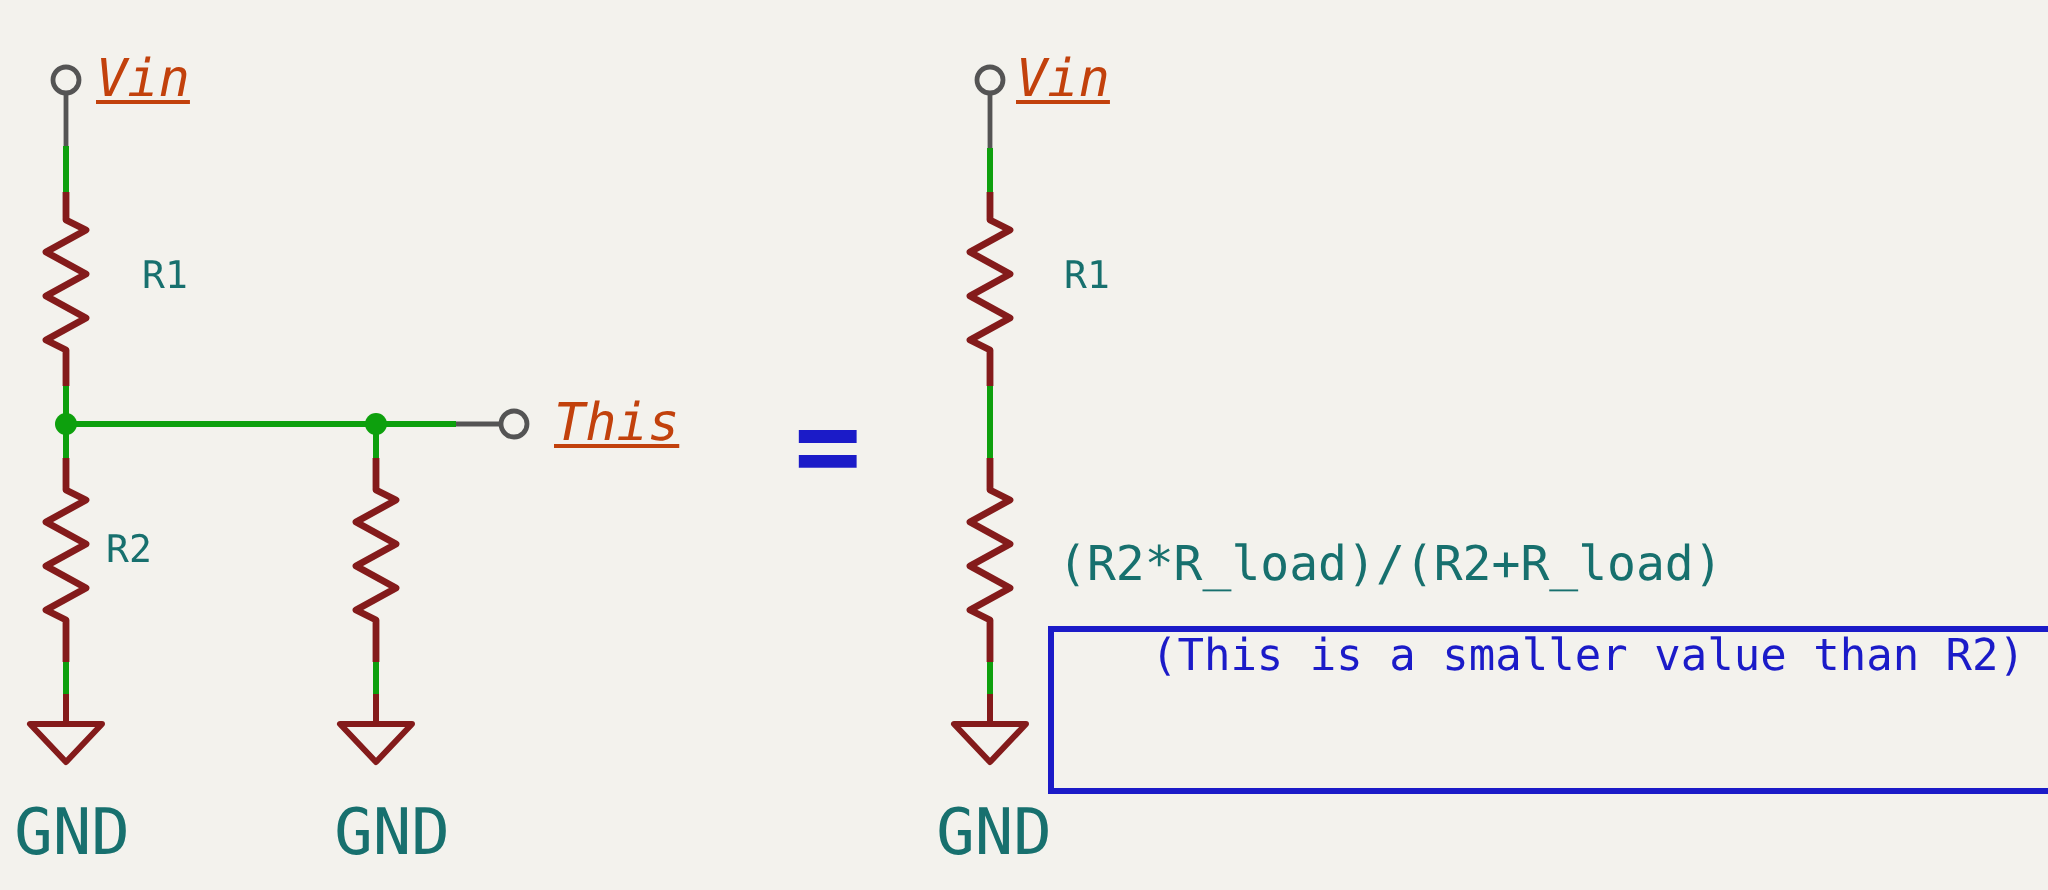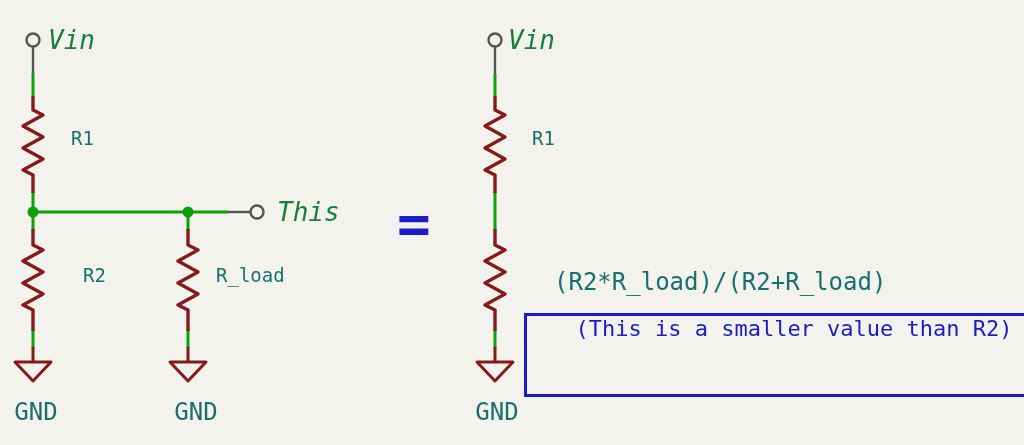--- a/index.html
+++ b/index.html
@@ -20,31 +20,32 @@
     left: 0;
     top: 0;
   }
   .label {
     position: absolute;
     white-space: nowrap;
     line-height: 1;
     user-select: none;
   }
   .net-label {
-    color: #15803d;
+    color: #c2410c;
     font-style: italic;
     font-size: 26px;
+    text-decoration: underline;
   }
   .ref-label {
     color: #17706E;
     font-size: 19px;
   }
   .gnd-label {
     color: #17706E;
-    font-size: 24px;
+    font-size: 32px;
     transform: translateX(-50%);
   }
   .formula-label {
     color: #17706E;
     font-size: 24px;
   }
   .equals-label {
     color: #1B1BC8;
     font-size: 56px;
     font-weight: bold;
@@ -125,37 +126,36 @@
         <line x1="495" y1="347" x2="495" y2="362" stroke="#841B1B" stroke-width="3"></line>
         <polygon points="477,362 513,362 495,381" fill="none" stroke="#841B1B" stroke-width="3" stroke-linejoin="round"></polygon>
       </g>
     </g>
   </svg>
 
   <div class="label net-label" style="left:48px; top:27px;">Vin</div>
 
   <div class="label ref-label" style="left:71px; top:129px;">R1</div>
 
-  <div class="label ref-label" style="left:83px; top:266px;">R2</div>
+  <div class="label ref-label" style="left:53px; top:266px;">R2</div>
 
-  <div class="label ref-label" style="left:216px; top:266px;">R_load</div>
 
   <div class="label net-label" style="left:277px; top:199px;">This</div>
 
   <div class="label gnd-label" style="left:36px; top:400px;">GND</div>
 
   <div class="label gnd-label" style="left:196px; top:400px;">GND</div>
 
   <div class="label equals-label" style="left:397px; top:196px;">=</div>
 
   <div class="label net-label" style="left:508px; top:27px;">Vin</div>
 
   <div class="label ref-label" style="left:532px; top:129px;">R1</div>
 
-  <div class="label formula-label" style="left:529px; top:270px;margin-left:25px;">(R2*R_load)/(R2+R_load)</div>
+  <div class="label formula-label" style="left:529px; top:270px;">(R2*R_load)/(R2+R_load)</div>
 
   <div class="label gnd-label" style="left:497px; top:400px;">GND</div>
 
   <div class="annotation-box">
     <span class="annotation-text">(This is a smaller value than R2)</span>
   </div>
 
 </div>
 
 </body></html>

